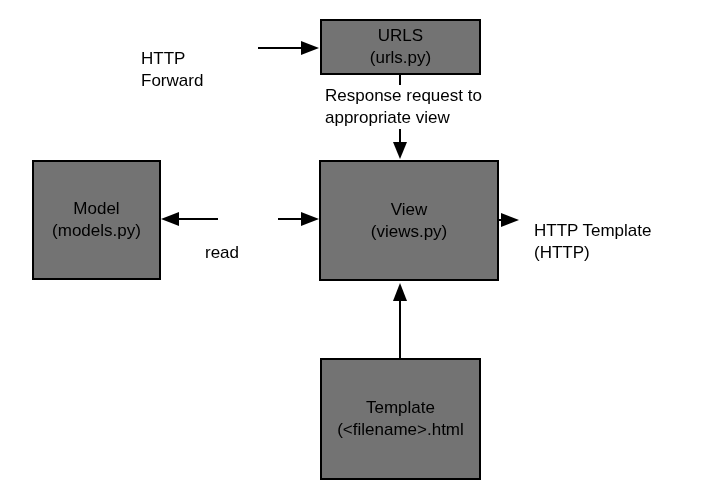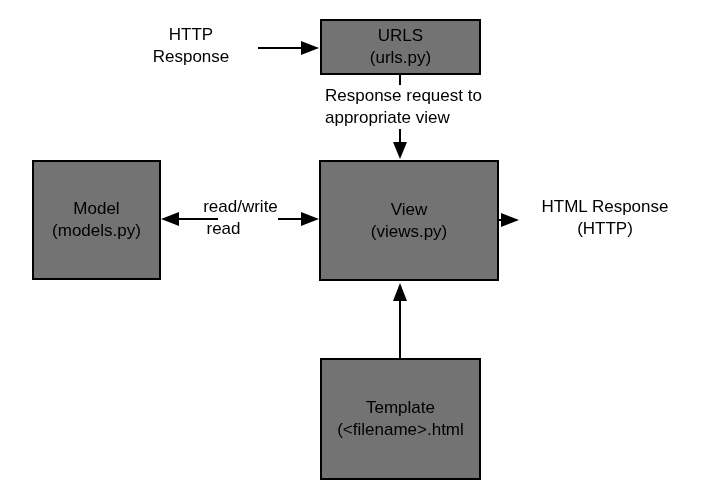--- a/index.html
+++ b/index.html
@@ -30,21 +30,21 @@
     text-align: center;
     font-size: 17px;
     line-height: 22px;
   }
   .label {
     position: absolute;
     font-size: 17px;
     line-height: 22px;
     white-space: nowrap;
   }
-  .label.center { text-align: center; }
+  .label.center { text-align: left; margin-top: 24px; }
   .label.white-bg { background: #ffffff; }
   .label div { white-space: nowrap; }
 </style>
 </head>
 <body>
 
 <div class="canvas">
 
   <svg class="arrows" viewBox="0 0 713 503" xmlns="http://www.w3.org/2000/svg">
 
@@ -91,33 +91,30 @@
     <div>(views.py)</div>
   </div>
 
   <div class="node" style="left:320px; top:358px; width:161px; height:122px;">
     <div>Template</div>
     <div>(&lt;filename&gt;.html</div>
   </div>
 
   <div class="label center" style="left:141px; top:24px; width:100px;">
     <div>HTTP</div>
-    <div>Response</div>
+    <div>Forward</div>
   </div>
 
   <div class="label white-bg" style="left:325px; top:85px;">
     <div>Response request to</div>
     <div>appropriate view</div>
   </div>
 
-  <div class="label center" style="left:199px; top:196px; width:83px;">
-    <div>read/write</div>
-  </div>
   <div class="label center" style="left:205px; top:218px; width:37px;">
     <div>read</div>
   </div>
 
   <div class="label center" style="left:534px; top:196px; width:142px;">
-    <div>HTML Response</div>
+    <div>HTTP Template</div>
     <div>(HTTP)</div>
   </div>
 
 </div>
 
 </body></html>

